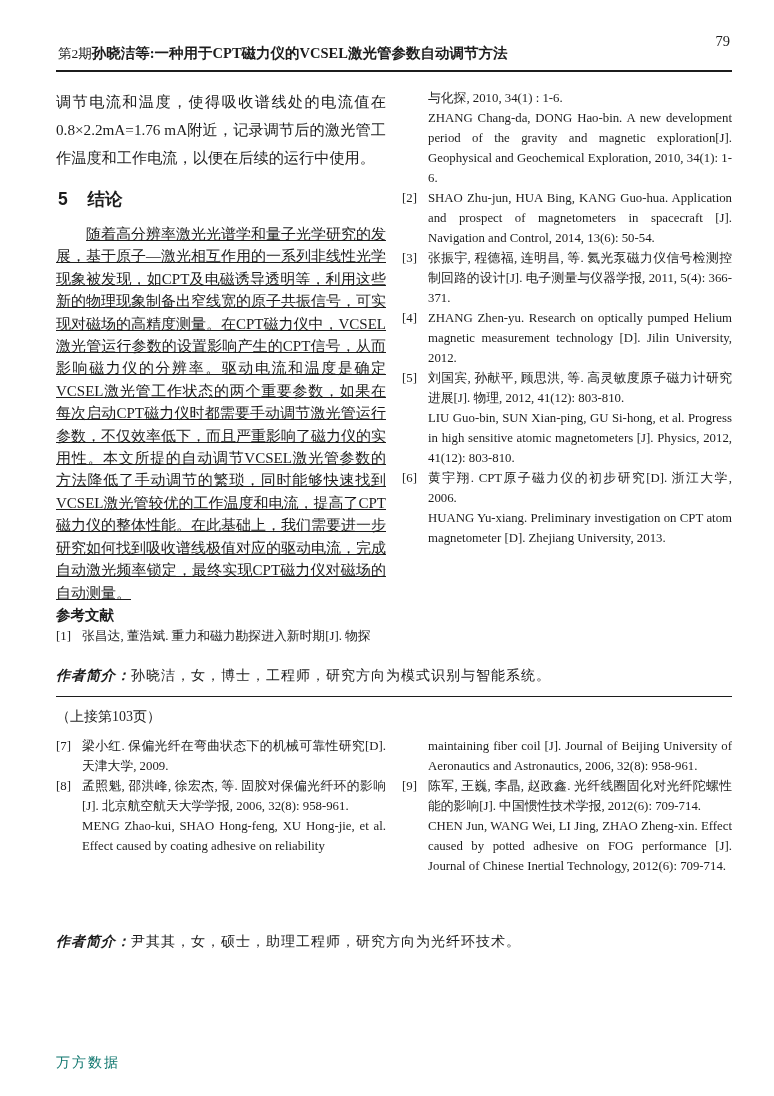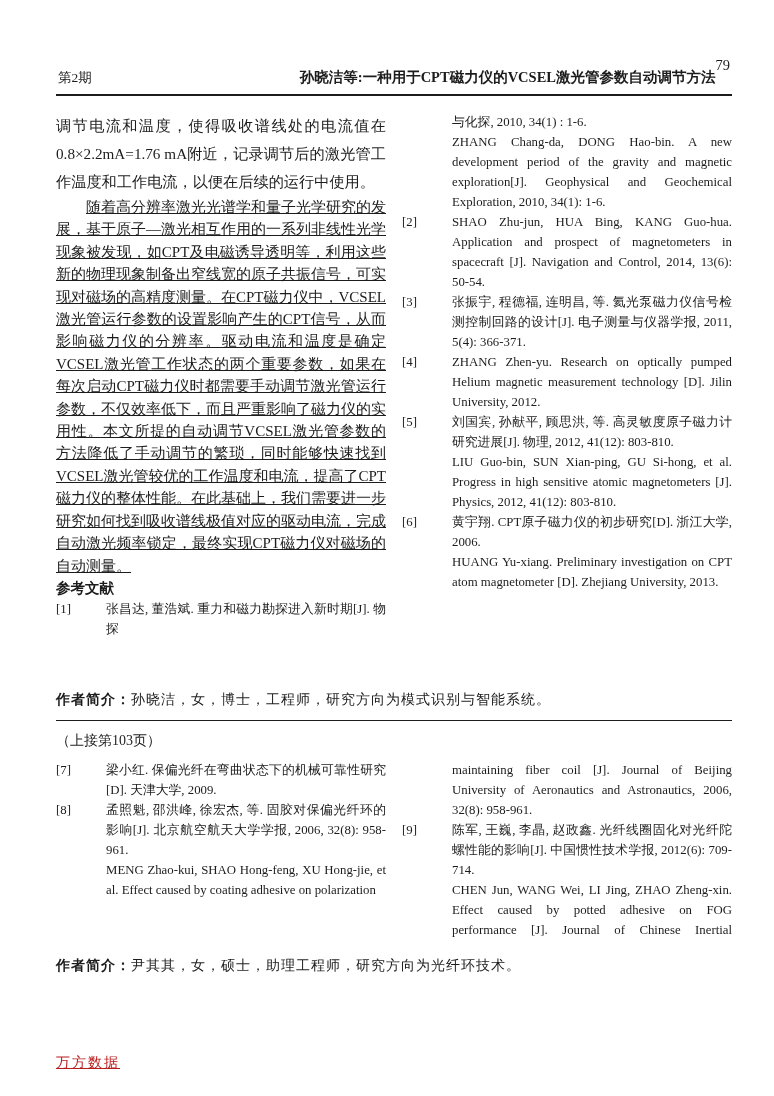--- a/index.html
+++ b/index.html
@@ -1,63 +1,67 @@
 <!DOCTYPE html>
 <html><head>
 <meta charset="utf-8">
 <style>
   * { margin:0; padding:0; box-sizing:border-box; }
   html,body { background:#e8e8e8; }
   body { font-family:"Liberation Serif","DejaVu Serif",serif; color:#1c1c1c; }
   .page {
     position:relative; width:774px; height:1096px; background:#ffffff;
-    padding:68px 42px 0 56px; overflow:hidden;
+    padding:44px 42px 0 56px; overflow:hidden;
   }
   .header { display:flex; align-items:baseline; padding:0 2px 7px 2px; }
   .issue { font-size:13.5px; white-space:nowrap; }
-  .running-title { flex:1; text-align:right; font-weight:bold; font-size:14.5px;margin-left:23px; }
+  .running-title { flex:1; text-align:left; font-weight:bold; font-size:14.5px; }
   .pagenum { font-size:14.5px; position:relative; top:-12px; white-space:nowrap; }
   .header-rule { border-top:2px solid #1c1c1c; }
   .columns { display:flex; gap:16px; }
   .col { width:330px; flex:0 0 330px; }
   .s1 { margin-top:16px; height:566px; overflow:hidden; }
   .s2 { margin-top:10px; height:184px; overflow:hidden; }
   .body-text { font-size:15.2px; line-height:28px; text-align:justify; }
   .section-heading { font-family:"Liberation Sans","DejaVu Sans",sans-serif; font-size:17.5px; font-weight:bold; margin:15px 0 12px 2px; }
   .section-heading .h-title { margin-left:15px; }
   .conclusion { font-size:15px; line-height:22.4px; text-align:justify; text-indent:2em;text-decoration:underline; }
   .ref-heading { font-weight:bold; font-size:14.5px; line-height:22px; margin-top:0; }
-  .ref-item { display:flex; font-size:12.8px; line-height:20px;gap:24px; }
+  .ref-item { display:flex; font-size:12.8px; line-height:20px; }
   .ref-label { flex:0 0 26px; width:26px; }
   .ref-body { flex:1; text-align:justify; }
   .ref-body p:empty { display:none; }
   .bio { margin-top:13px; font-size:14px; letter-spacing:1px; }
-  .bio-label { font-weight:bold; }
+  .bio-label { font-weight:bold; font-style:italic; }
   .section-rule { margin-top:11px; border-top:1.5px solid #1c1c1c; }
   .note { margin-top:11px; font-size:14px; }
   .footer {
-    position:absolute; left:56px; bottom:24px; color:#b91c1c; font-size:14px;
-    font-family:"DejaVu Sans","Liberation Sans",sans-serif; letter-spacing:2px;text-decoration:underline;
+    position:absolute; left:56px; bottom:24px; color:#0f766e; font-size:14px;
+    font-family:"DejaVu Sans","Liberation Sans",sans-serif; letter-spacing:2px;
   }
 </style>
 </head>
 <body>
 
 <div class="page">
 
   <div class="header">
     <span class="issue">第2期</span>
     <span class="running-title">孙晓洁等:一种用于CPT磁力仪的VCSEL激光管参数自动调节方法</span>
     <span class="pagenum">79</span>
   </div>
   <div class="header-rule"></div>
 
   <div class="columns s1">
     <div class="col">
       <p class="body-text">调节电流和温度，使得吸收谱线处的电流值在0.8×2.2mA=1.76 mA附近，记录调节后的激光管工作温度和工作电流，以便在后续的运行中使用。</p>
+      <h2 class="section-heading">
+        <span>5</span>
+        <span class="h-title">结论</span>
+      </h2>
       <p class="conclusion">随着高分辨率激光光谱学和量子光学研究的发展，基于原子—激光相互作用的一系列非线性光学现象被发现，如CPT及电磁诱导透明等，利用这些新的物理现象制备出窄线宽的原子共振信号，可实现对磁场的高精度测量。在CPT磁力仪中，VCSEL激光管运行参数的设置影响产生的CPT信号，从而影响磁力仪的分辨率。驱动电流和温度是确定VCSEL激光管工作状态的两个重要参数，如果在每次启动CPT磁力仪时都需要手动调节激光管运行参数，不仅效率低下，而且严重影响了磁力仪的实用性。本文所提的自动调节VCSEL激光管参数的方法降低了手动调节的繁琐，同时能够快速找到VCSEL激光管较优的工作温度和电流，提高了CPT磁力仪的整体性能。在此基础上，我们需要进一步研究如何找到吸收谱线极值对应的驱动电流，完成自动激光频率锁定，最终实现CPT磁力仪对磁场的自动测量。</p>
       <div class="ref-heading">参考文献</div>
       <div class="ref-item">
         <span class="ref-label">[1]</span>
         <div class="ref-body">
           <p>张昌达, 董浩斌. 重力和磁力勘探进入新时期[J]. 物探</p>
 
         </div>
       </div>
     </div>
@@ -118,21 +122,21 @@
       <div class="ref-item">
         <span class="ref-label">[7]</span>
         <div class="ref-body">
           <p>梁小红. 保偏光纤在弯曲状态下的机械可靠性研究[D]. 天津大学, 2009.</p>
         </div>
       </div>
       <div class="ref-item">
         <span class="ref-label">[8]</span>
         <div class="ref-body">
           <p>孟照魁, 邵洪峰, 徐宏杰, 等. 固胶对保偏光纤环的影响[J]. 北京航空航天大学学报, 2006, 32(8): 958-961.</p>
-          <p>MENG Zhao-kui, SHAO Hong-feng, XU Hong-jie, et al. Effect caused by coating adhesive on polarization</p>
+          <p>MENG Zhao-kui, SHAO Hong-feng, XU Hong-jie, et al. Effect caused by coating adhesive on reliability</p>
         </div>
       </div>
     </div>
     <div class="col">
       <div class="ref-item">
         <span class="ref-label"></span>
         <div class="ref-body">
 
           <p>maintaining fiber coil [J]. Journal of Beijing University of Aeronautics and Astronautics, 2006, 32(8): 958-961.</p>
         </div>

